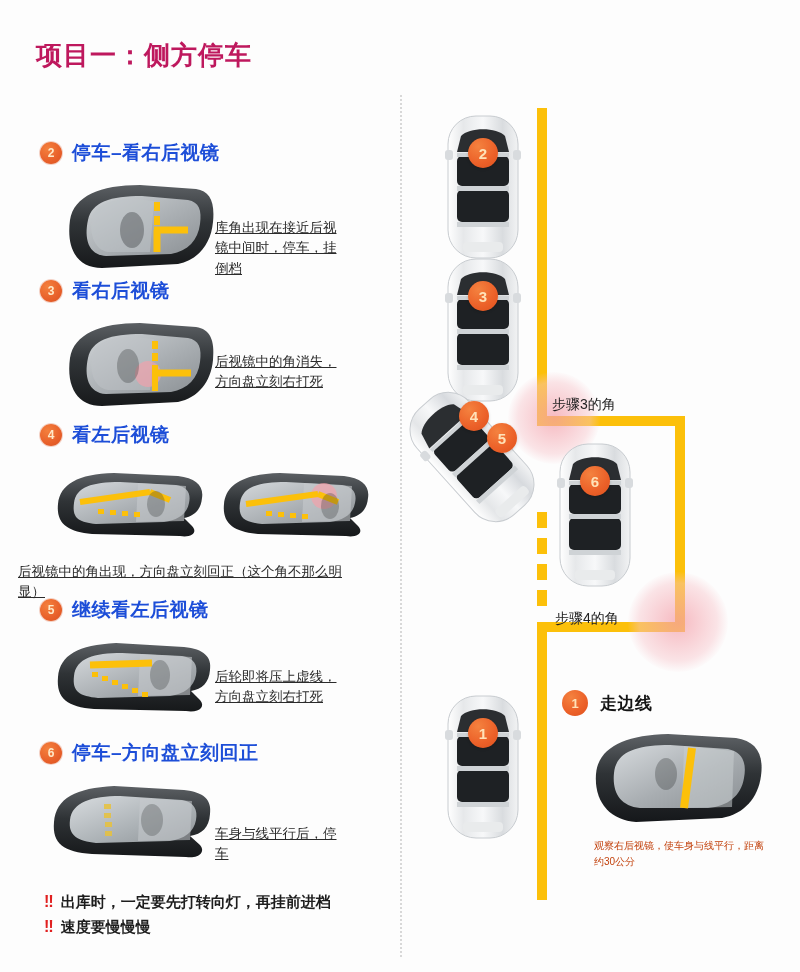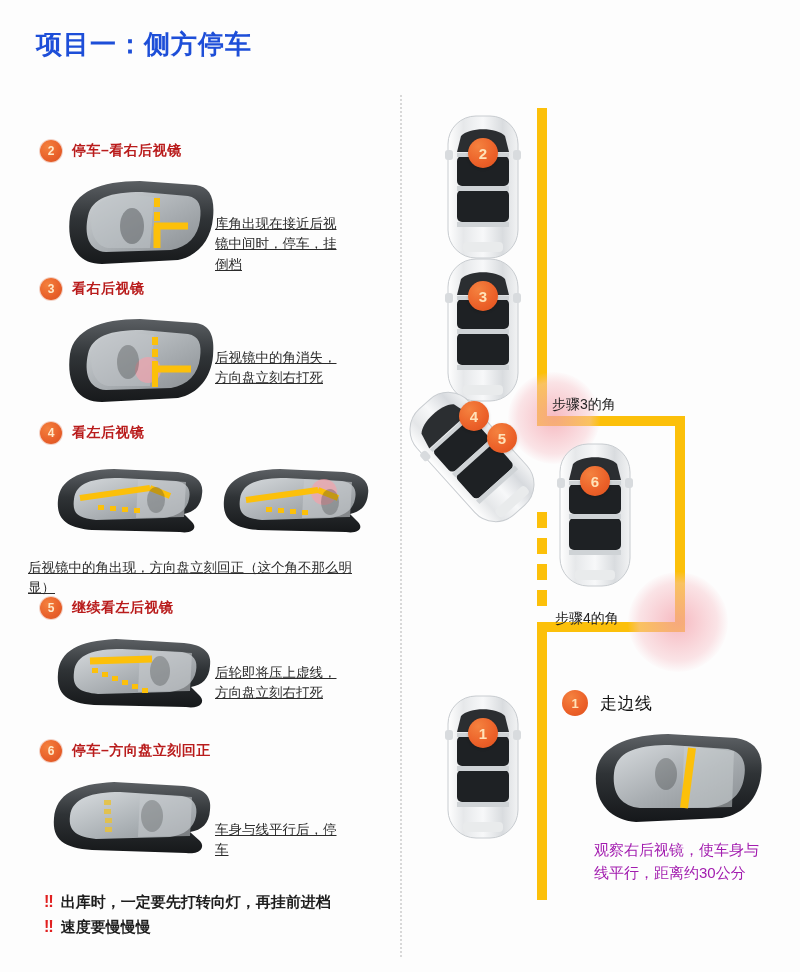--- a/index.html
+++ b/index.html
@@ -6,22 +6,22 @@
   html, body {
     width: 800px; height: 972px;
     background: #ffffff;
     font-family: "Liberation Sans", "DejaVu Sans", sans-serif;
     overflow: hidden;
   }
   #page { position: relative; width: 800px; height: 972px; background: #fdfdfd; }
 
   
   .page-title {
-    position: absolute; left: 36px; top: 27px;
-    font-size: 26px; font-weight: bold; color: #1d4ed8;
+    position: absolute; left: 36px; top: 38px;
+    font-size: 26px; font-weight: bold; color: #be185d;
     letter-spacing: 1px;
   }
 
   
   .divider {
     position: absolute; left: 400px; top: 95px;
     width: 0; height: 862px;
     border-left: 2px dotted #d8d8d8;
   }
 
@@ -31,21 +31,21 @@
   .step { position: absolute; left: 0; width: 400px; }
 
   .step-head { display: flex; align-items: center; gap: 10px; padding-left: 40px; }
   .badge {
     width: 22px; height: 22px; border-radius: 50%;
     background: radial-gradient(circle at 35% 30%, #f4803d 0%, #e8602a 60%, #d9521f 100%);
     color: #ffe9c9; font-size: 12px; font-weight: bold;
     display: flex; align-items: center; justify-content: center;
     flex: 0 0 auto; box-shadow: 0 0 0 1px rgba(215,80,30,.25);
   }
-  .step-title { font-size: 14px; font-weight: bold; color: #b91c1c; letter-spacing: .5px; }
+  .step-title { font-size: 19px; font-weight: bold; color: #1d4ed8; letter-spacing: .5px; }
 
   .step-body { position: relative; margin-top: 6px; height: 100%; }
   .cap {
     position: absolute; font-size: 13.5px; line-height: 1.5;
     color: #2b2b2b; width: 130px; text-decoration: underline;
   }
   .cap.wide { width: 330px; }
 
   
   .mirror { position: absolute; }
@@ -82,22 +82,22 @@
   }
 
   
   .s1-head { position: absolute; display: flex; align-items: center; gap: 12px; }
   .s1-badge {
     width: 26px; height: 26px; border-radius: 50%;
     background: radial-gradient(circle at 35% 28%, #f4823f 0%, #ec6129 58%, #dd511d 100%);
     color: #ffe2b8; font-size: 13px; font-weight: bold;
     display: flex; align-items: center; justify-content: center;
   }
-  .s1-title { font-size: 17px; font-weight: normal; color: #141414; letter-spacing: .5px; }
-  .s1-cap { position: absolute; width: 175px; font-size: 15px; line-height: 1.55; color: #a21caf; }
+  .s1-title { font-size: 17px; font-weight: bold; color: #141414; letter-spacing: .5px; }
+  .s1-cap { position: absolute; width: 175px; font-size: 10px; line-height: 1.55; color: #c2410c; }
 </style>
 </head>
 <body>
 
 <div id="page">
 
   <div class="page-title">项目一：侧方停车</div>
 
   <div class="divider"></div>
 
@@ -228,21 +228,21 @@
             <path d="M100,24 L120,32" stroke="#fcc00a" stroke-width="6" fill="none"></path>
             <g fill="#fcc00a">
               <rect x="48" y="41" width="6" height="5"></rect>
                 <rect x="60" y="42" width="6" height="5"></rect>
               <rect x="72" y="43" width="6" height="5"></rect>
                 <rect x="84" y="44" width="6" height="5"></rect>
             </g>
             <ellipse cx="112" cy="36" rx="9" ry="13" fill="#2a2d30" opacity=".28"></ellipse>
           </svg>
         </div>
-        <div class="cap wide" style="left:28px;top:108px">后视镜中的角出现，方向盘立刻回正（这个角不那么明显）</div>
+        <div class="cap wide" style="left:18px;top:108px">后视镜中的角出现，方向盘立刻回正（这个角不那么明显）</div>
       </div>
     </div>
 
     <div class="step" style="top:597px">
       <div class="step-head">
         <div class="badge">5</div>
         <div class="step-title">继续看左后视镜</div>
       </div>
       <div class="step-body">
         <div class="mirror" style="left:52px;top:10px">

